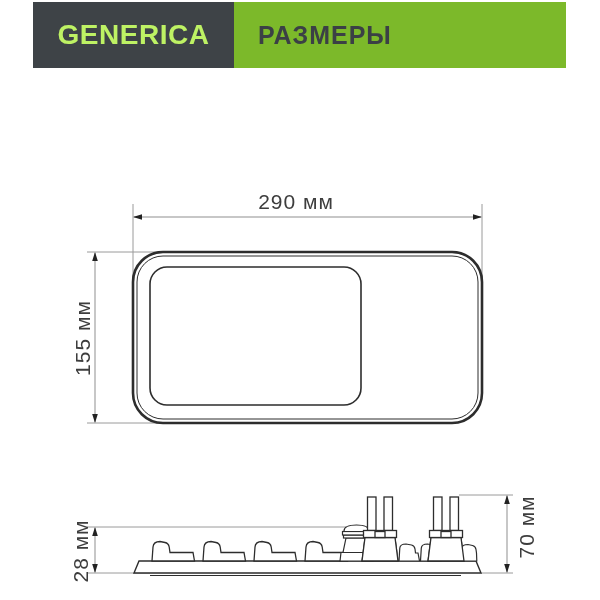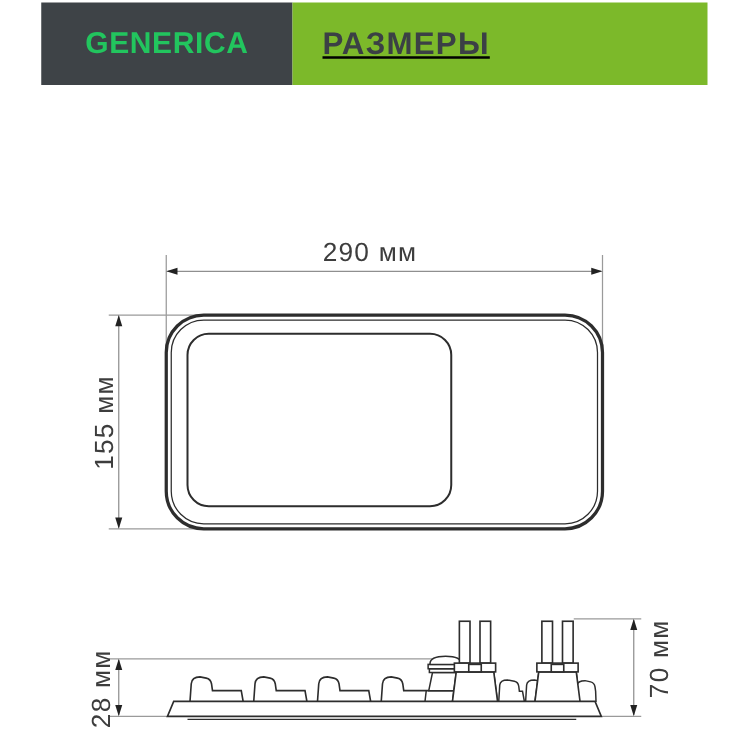--- a/index.html
+++ b/index.html
@@ -9,26 +9,26 @@
   }
   .header{
     position:absolute;left:33px;top:2px;width:533px;height:66px;
     display:flex;flex-direction:row;
   }
   .brand-block{
     width:201px;height:100%;background:#3e4347;
     display:flex;align-items:center;justify-content:center;
   }
   .brand-text{
-    color:#22c55e;font-weight:bold;font-size:24px;letter-spacing:0.5px;
+    color:#bef264;font-weight:bold;font-size:28px;letter-spacing:0.5px;
   }
   .title-block{
     flex:1;height:100%;background:#7cb92a;
     display:flex;align-items:center;
-    padding-left:24px;box-sizing:border-box;text-decoration:underline;
+    padding-left:24px;box-sizing:border-box;
   }
   .title-text{
     color:#3b4045;font-weight:bold;font-size:25px;letter-spacing:1px;
   }
   .drawing{position:absolute;left:0;top:0;}
   .dim-label{
     font-family:"Liberation Sans", sans-serif;
     font-size:21px;fill:#3d3d3d;letter-spacing:1px;
   }
   .outline{stroke:#2d2d2d;fill:#ffffff;}

